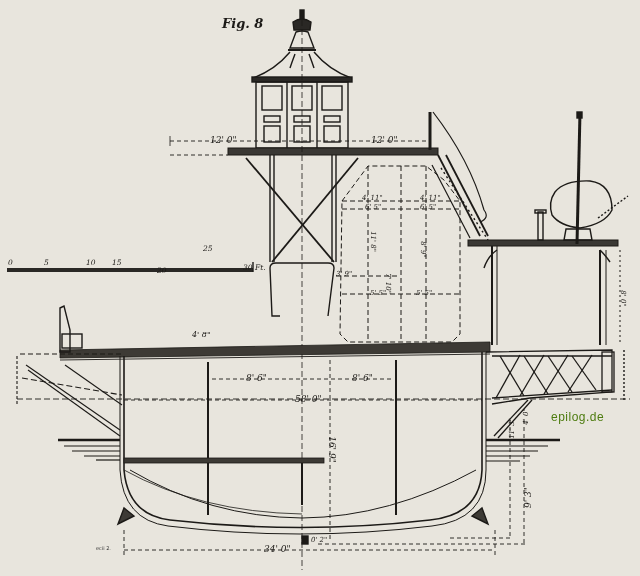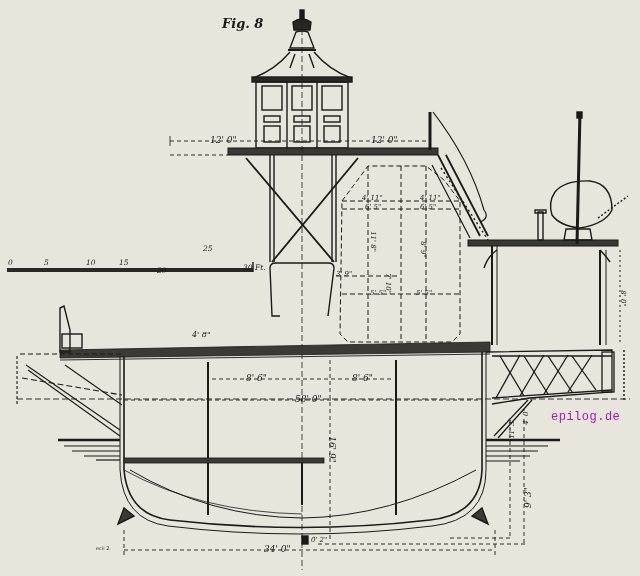--- a/index.html
+++ b/index.html
@@ -3,22 +3,22 @@
 <meta charset="utf-8">
 <style>
   html, body { margin:0; padding:0; }
   body { width:640px; height:576px; background:#e8e5dd; overflow:hidden; position:relative;
          font-family:"DejaVu Serif", serif; }
   .canvas { position:absolute; left:0; top:0; width:640px; height:576px; }
   .lbl { position:absolute; font-family:"DejaVu Serif", serif; font-style:italic; color:#1c1a17; white-space:nowrap; line-height:1; }
   .fig-title { left:222px; top:17px; font-size:13px; font-weight:bold; }
   .dim { font-size:9px; }
   .scale-tick { font-size:7.5px; }
-  .watermark { position:absolute; left:551px; top:410px; font-family:Liberation Mono, monospace;
-               font-size:12px; color:#a21caf; letter-spacing:0.5px; }
+  .watermark { position:absolute; left:551px; top:410px; font-family:Liberation Sans, sans-serif;
+               font-size:12px; color:#4d7c0f; letter-spacing:0.5px; }
   .maker { position:absolute; left:96px; top:545px; font-size:5px; color:#333; font-family:"DejaVu Sans", sans-serif; }
 </style>
 </head>
 <body>
 
 <div class="canvas">
 <svg width="640" height="576" viewBox="0 0 640 576" xmlns="http://www.w3.org/2000/svg">
   <g stroke="#1c1a17" fill="none" stroke-width="1.4">
 
     <g>
@@ -196,21 +196,21 @@
     <line x1="253" y1="262" x2="253" y2="272"></line>
   </g>
 </svg>
 </div>
 
 <div class="lbl fig-title">Fig. 8</div>
 
 <div class="lbl scale-tick" style="left:8px;top:259px;">0</div>
 <div class="lbl scale-tick" style="left:44px;top:259px;">5</div>
 <div class="lbl scale-tick" style="left:86px;top:259px;">10</div>
-<div class="lbl scale-tick" style="left:119px;top:259px;text-align:center;">15</div>
+<div class="lbl scale-tick" style="left:112px;top:259px;text-align:center;">15</div>
 <div class="lbl scale-tick" style="left:157px;top:259px;margin-top:8px;">20</div>
 <div class="lbl scale-tick" style="left:203px;top:245px;">25</div>
 <div class="lbl scale-tick" style="left:243px;top:264px;text-align:center;">30 Ft.</div>
 
 <div class="lbl dim" style="left:210px;top:136px;">12' 0"</div>
 <div class="lbl dim" style="left:371px;top:136px;">12' 0"</div>
 <div class="lbl dim" style="left:362px;top:195px;font-size:7px;">4' 11"</div>
 <div class="lbl dim" style="left:420px;top:195px;font-size:7px;">4' 11"</div>
 <div class="lbl dim" style="left:365px;top:204px;font-size:7px;">6' 5"</div>
 <div class="lbl dim" style="left:420px;top:204px;font-size:7px;">6' 5"</div>

